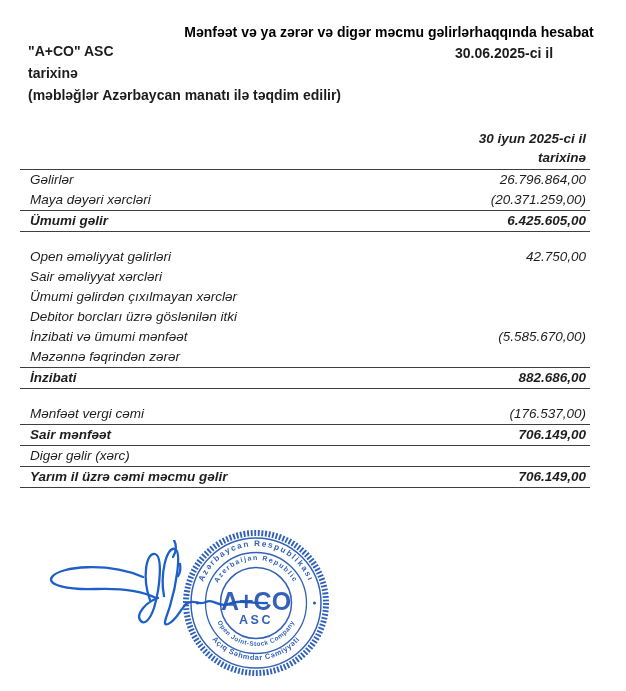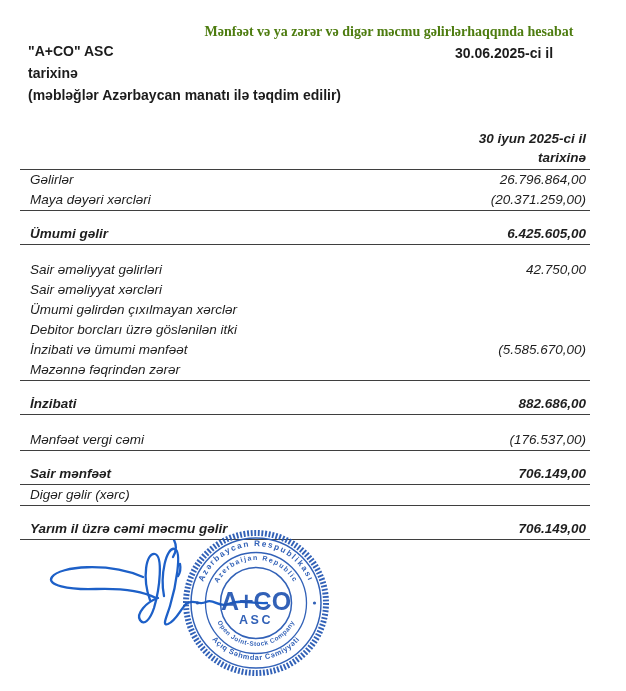--- a/index.html
+++ b/index.html
@@ -6,42 +6,42 @@
   body{
     width:626px;height:691px;position:relative;background:#ffffff;
     font-family:"Liberation Sans","DejaVu Sans",sans-serif;
     color:#1e1e1e;overflow:hidden;
   }
   .page{position:absolute;inset:0;}
 
   
   .doc-title{
     position:absolute;left:158px;top:24px;width:462px;
-    text-align:center;font-size:14px;font-weight:700;color:#4d7c0f;font-family:Liberation Serif, serif;
+    text-align:center;font-size:14px;font-weight:700;color:#000000;
   }
   .doc-date{
     position:absolute;left:378px;top:45px;width:252px;
     text-align:center;font-size:14px;font-weight:700;color:#1c1c1c;
   }
   .company-block{position:absolute;left:28px;top:40px;width:420px;}
   .company-block div{font-size:14px;font-weight:700;line-height:22px;color:#1c1c1c;}
 
   
   .fin-table{position:absolute;left:20px;top:128px;width:570px;font-size:13.5px;font-style:italic;}
   .col-header{
     text-align:right;font-weight:700;line-height:19px;
     padding:1px 4px 2px 0;border-bottom:1.6px solid #3f3f3f;
   }
   .trow{
     display:flex;justify-content:space-between;align-items:center;
     min-height:20px;line-height:20px;
   }
   .trow .lbl{padding-left:10px;white-space:nowrap;}
   .trow .val{padding-right:4px;white-space:nowrap;text-align:right;}
-  .trow.bold .lbl,.trow.bold .val{font-weight:700;margin-top:13px;}
+  .trow.bold .lbl,.trow.bold .val{font-weight:700;}
   .trow.lb{border-bottom:1.6px solid #3f3f3f;}
   .spacer{height:15px;}
 
   
   .signature-svg{position:absolute;left:38px;top:540px;}
   .stamp-svg{position:absolute;left:180px;top:528px;opacity:0.93;}
 </style>
 </head>
 <body>
 
@@ -69,21 +69,21 @@
         <div class="trow lb">
           <div class="lbl">Maya dəyəri xərcləri</div>
           <div class="val">(20.371.259,00)</div>
         </div>
         <div class="trow bold lb">
           <div class="lbl">Ümumi gəlir</div>
           <div class="val">6.425.605,00</div>
         </div>
         <div class="spacer"></div>
         <div class="trow">
-          <div class="lbl">Sair əməliyyat gəlirləri</div>
+          <div class="lbl">Open əməliyyat gəlirləri</div>
           <div class="val">42.750,00</div>
         </div>
         <div class="trow">
           <div class="lbl">Sair əməliyyat xərcləri</div>
           <div class="val"></div>
         </div>
         <div class="trow">
           <div class="lbl">Ümumi gəlirdən çıxılmayan xərclər</div>
           <div class="val"></div>
         </div>

